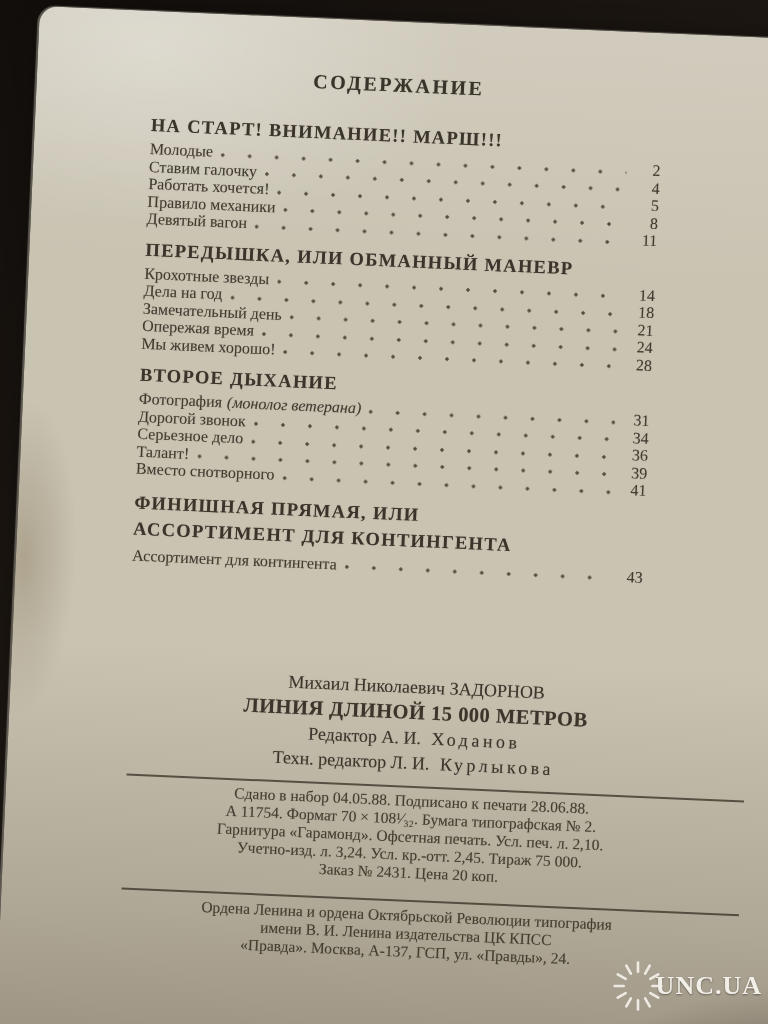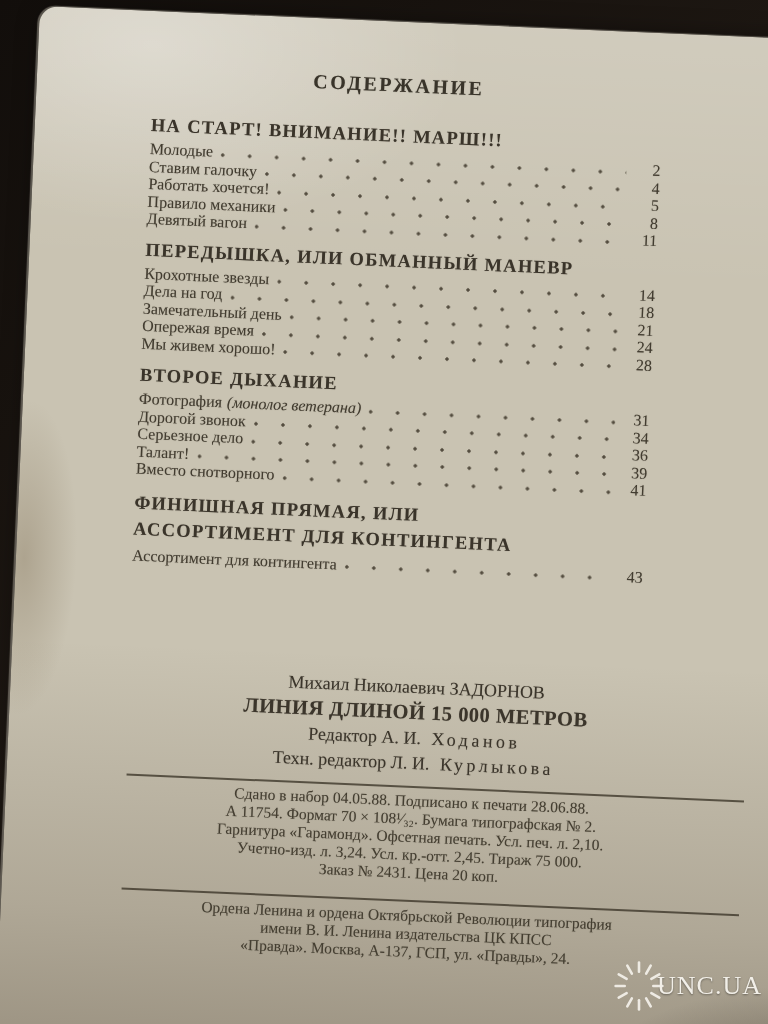--- a/index.html
+++ b/index.html
@@ -41,21 +41,21 @@
   .author-block{margin-top:100px;text-align:center;color:#3b352b;}
   .author-line{font-size:18px;line-height:23px;}
   .book-title{font-size:20.5px;font-weight:bold;letter-spacing:0.5px;line-height:27px;}
   .editor-line{font-size:18px;line-height:25px;}
   .editor-line .sp-name{letter-spacing:3.5px;margin-left:6px;}
   .rule{height:2px;background:rgba(58,51,39,0.78);margin-left:20px;margin-right:-26px;}
   .rule1{margin-top:10px;} .rule2{margin-top:18px;}
   .imprint{margin-top:4px;text-align:center;font-size:15.5px;line-height:18px;color:#443e31;}
   .publisher{margin-top:5px;text-align:center;font-size:15.5px;line-height:18px;color:#443e31;}
   .watermark{position:absolute;right:6px;bottom:12px;display:flex;align-items:center;z-index:5;
-    color:#f2efe8;font-weight:normal;font-size:26px;letter-spacing:1px;
+    color:#f2efe8;font-weight:bold;font-size:26px;letter-spacing:1px;
     text-shadow:0 1px 2px rgba(0,0,0,0.4);}
   .burst{width:52px;height:52px;margin-right:-8px;opacity:0.95;}
 </style>
 </head>
 <body>
 
 <div class="photo">
   <div class="page">
     <div class="content">
 

